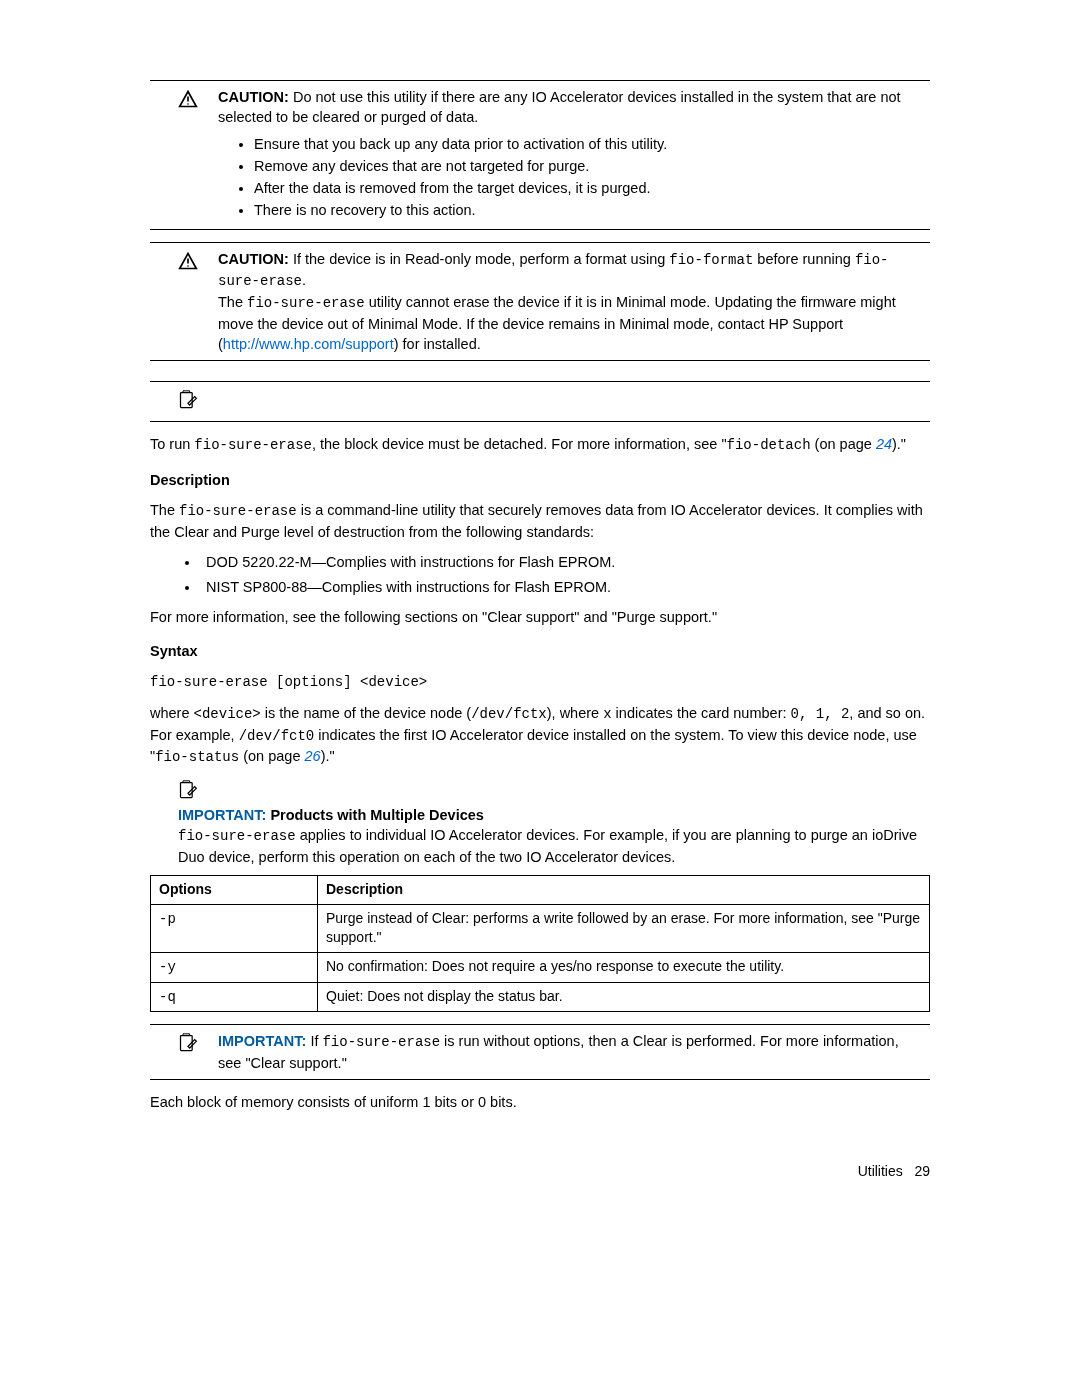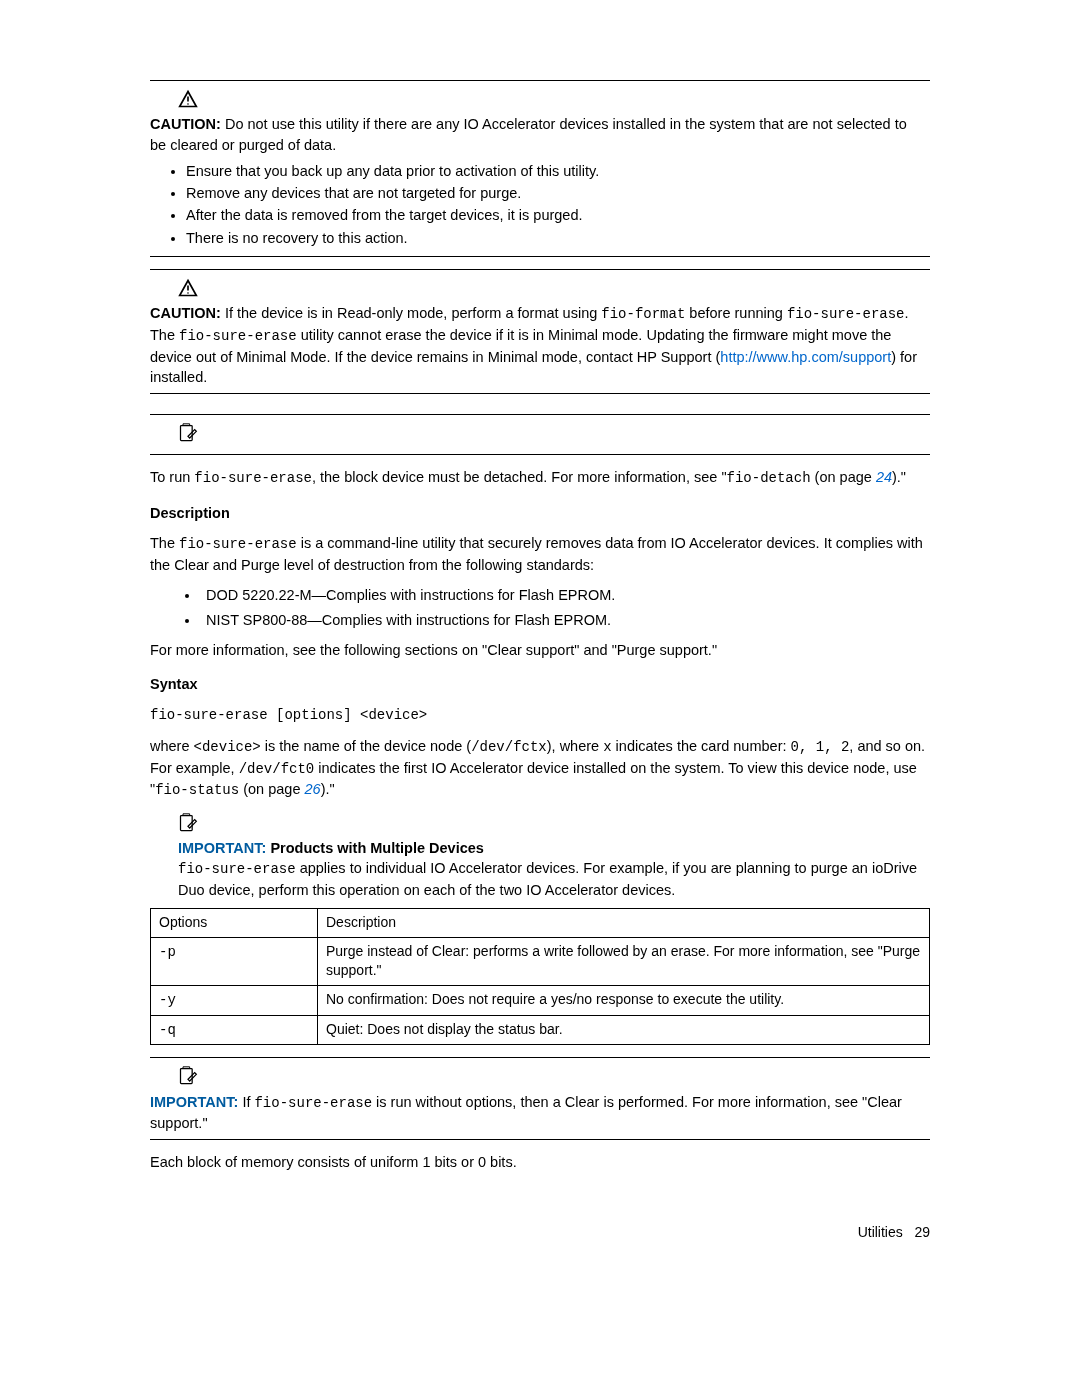--- a/index.html
+++ b/index.html
@@ -12,21 +12,20 @@
     background: #fff;
     width: 1080px;
     box-sizing: border-box;
   }
   .note-box {
     border-top: 1.5px solid #000;
     border-bottom: 1.5px solid #000;
     display: flex;
     padding: 6px 0;
     margin-bottom: 12px;
-    flex-direction: column;
   }
   .note-icon {
     width: 40px;
     flex-shrink: 0;
     padding-top: 2px;
     padding-left: 28px;
   }
   .note-content {
     flex: 1;
     padding-right: 4px;
@@ -54,21 +53,21 @@
     width: 100%;
     margin-top: 6px;
   }
   table.options th, table.options td {
     border: 1px solid #000;
     padding: 4px 8px;
     text-align: left;
     vertical-align: top;
     font-size: 14px;
   }
-  table.options th { font-weight: normal; border-radius: 12px; }
+  table.options th { font-weight: bold; border-radius: 12px; }
   .footer {
     text-align: right;
     font-size: 14px;
     margin-top: 50px;
   }
   .inline-note {
     display: flex;
     margin: 8px 0 8px 28px;
     flex-direction: column;
   }

